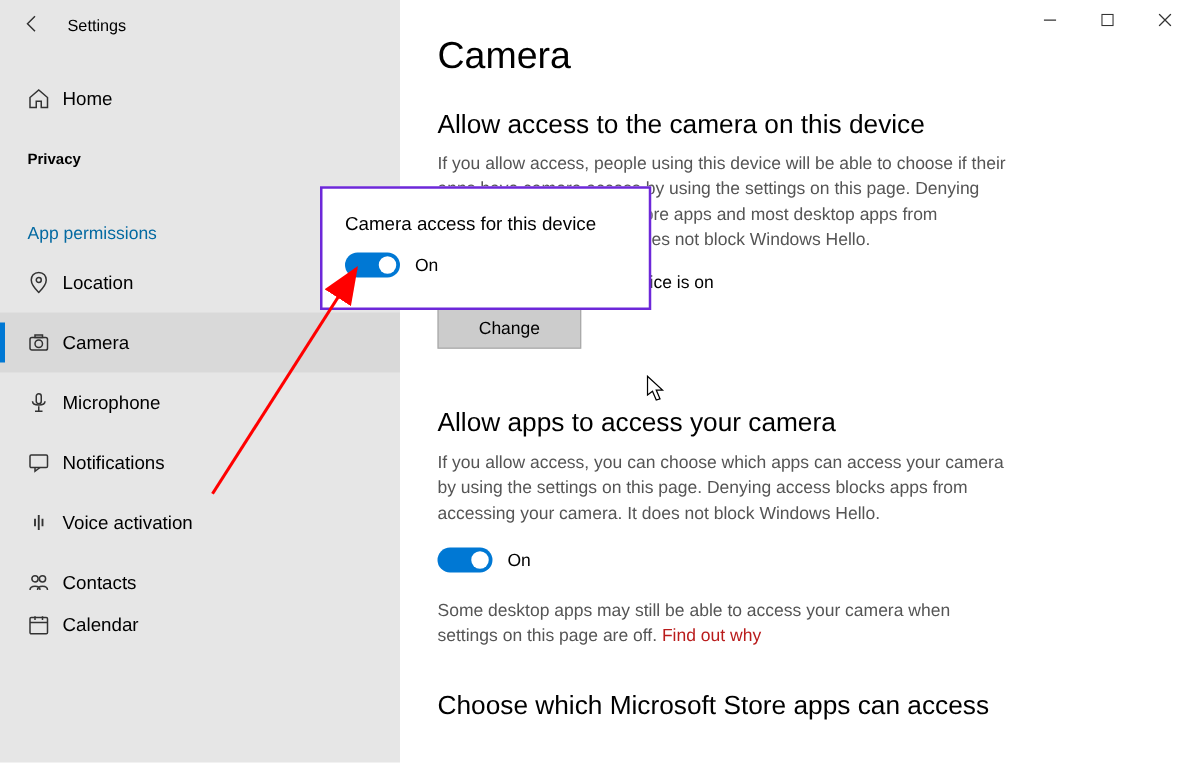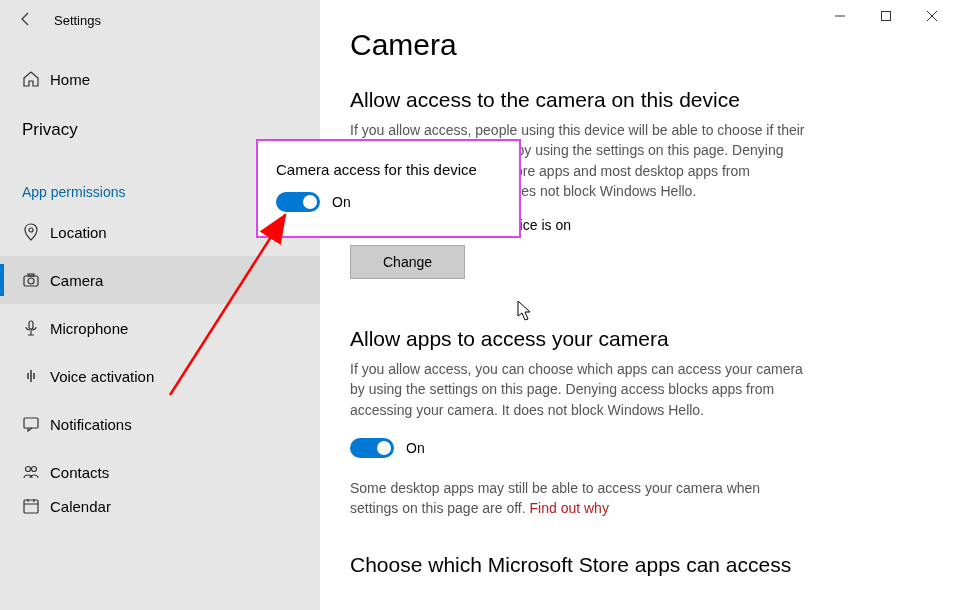--- a/index.html
+++ b/index.html
@@ -54,22 +54,22 @@
   .searchbox input {
     flex: 1;
     border: none;
     background: transparent;
     outline: none;
     font-size: 14px;
     color: #333;
   }
   .section-header {
     padding: 22px 22px 6px 22px;
-    font-weight: 400;
-    font-size: 17px;
+    font-weight: 700;
+    font-size: 12px;
   }
   .subheader {
     padding: 38px 22px 8px 22px;
     color: #0369a1;
     font-size: 14px;
   }
   .nav-item {
     display: flex;
     align-items: center;
     height: 48px;
@@ -144,24 +144,24 @@
     width: 14px;
     height: 14px;
     background: #fff;
     border-radius: 50%;
   }
   .toggle-label { font-size: 14px; }
   .link { color: #b91c1c; text-decoration: none; cursor: pointer; }
   .popup {
     position: absolute;
     left: 256px;
-    top: 139px;
+    top: 149px;
     width: 265px;
     background: #fff;
-    border: 2px solid #d946ef;
+    border: 2px solid #6d28d9;
     padding: 20px 18px 24px 18px;
     z-index: 10;
   }
   .popup .popup-title { font-size: 15px; margin-bottom: 14px; }
   .arrow-svg {
     position: absolute;
     left: 150px;
     top: 195px;
     z-index: 11;
     pointer-events: none;
@@ -229,34 +229,34 @@
             <rect x="7" y="2" width="4" height="8" rx="2" stroke="#333" stroke-width="1.2" fill="none"></rect>
             <path d="M4 8 C4 12 14 12 14 8 M9 12 L9 16 M6 16 L12 16" stroke="#333" stroke-width="1.2" fill="none"></path>
           </svg>
       </span>
       <span>Microphone</span>
     </div>
 
     <div class="nav-item">
       <span class="icon">
         <svg width="18" height="18" viewBox="0 0 18 18">
-            <path d="M3 9 L3 9 M6 6 L6 12 M9 3 L9 15 M12 6 L12 12 M15 9 L15 9" stroke="#333" stroke-width="1.5"></path>
-          </svg>
-      </span>
-      <span>Voice activation</span>
-    </div>
-
-    <div class="nav-item">
-      <span class="icon">
-        <svg width="18" height="18" viewBox="0 0 18 18">
             <rect x="2" y="3" width="14" height="10" rx="1" stroke="#333" stroke-width="1.2" fill="none"></rect>
             <path d="M6 13 L6 16 L10 13" stroke="#333" stroke-width="1.2" fill="none"></path>
           </svg>
       </span>
       <span>Notifications</span>
+    </div>
+
+    <div class="nav-item">
+      <span class="icon">
+        <svg width="18" height="18" viewBox="0 0 18 18">
+            <path d="M3 9 L3 9 M6 6 L6 12 M9 3 L9 15 M12 6 L12 12 M15 9 L15 9" stroke="#333" stroke-width="1.5"></path>
+          </svg>
+      </span>
+      <span>Voice activation</span>
     </div>
 
 
     <div class="nav-item">
       <span class="icon">
         <svg width="18" height="18" viewBox="0 0 18 18">
             <circle cx="6" cy="6" r="2.5" stroke="#333" stroke-width="1.2" fill="none"></circle>
             <circle cx="12" cy="6" r="2.5" stroke="#333" stroke-width="1.2" fill="none"></circle>
             <path d="M2 15 C2 11 10 11 10 15 M8 15 C8 11 16 11 16 15" stroke="#333" stroke-width="1.2" fill="none"></path>
           </svg>

